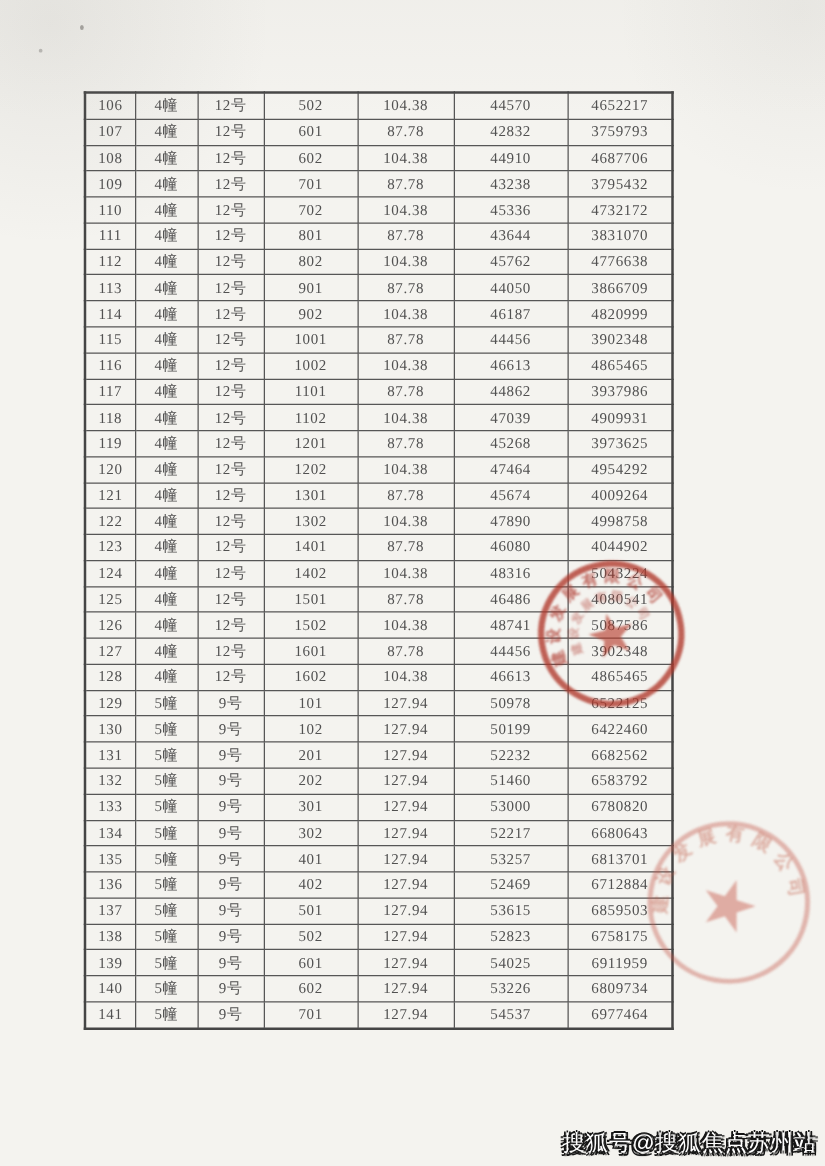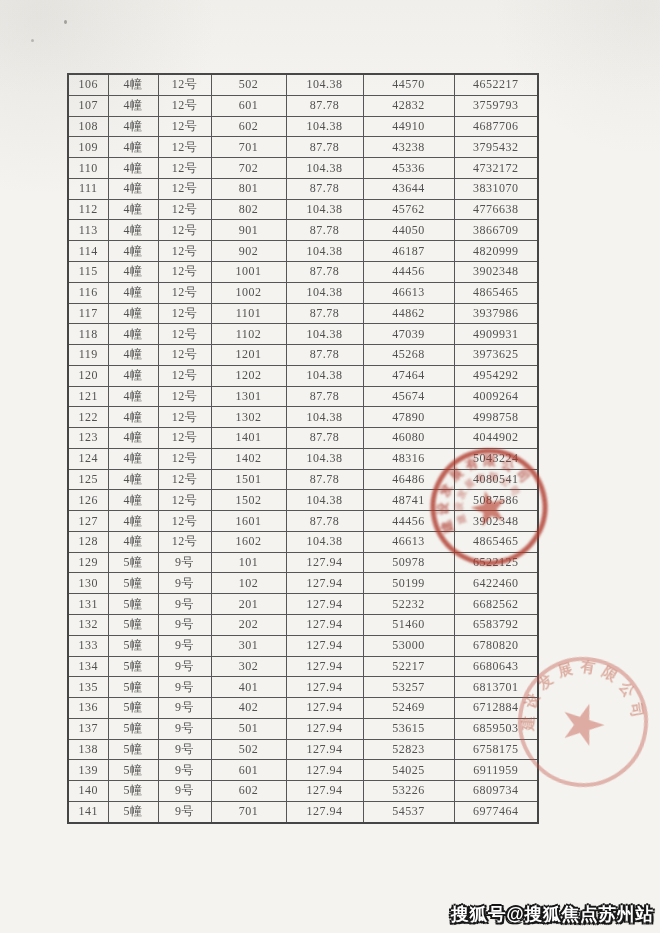--- a/index.html
+++ b/index.html
@@ -37,21 +37,21 @@
   .seal{position:absolute;pointer-events:none;z-index:4;}
   #seal-upper{left:427px;top:445px;width:124px;height:124px;
     transform:rotate(-14deg);filter:blur(0.9px);}
   #seal-lower{left:513px;top:652px;width:140px;height:140px;
     transform:rotate(10deg);filter:blur(0.7px);opacity:0.78;}
   .seal text{font-family:"Liberation Sans","DejaVu Sans",sans-serif;font-weight:bold;}
 
   .watermark{
     position:absolute;top:902px;right:6px;z-index:6;
     font-family:"Liberation Sans","DejaVu Sans",sans-serif;
-    font-weight:bold;font-size:17.5px;letter-spacing:1px;color:#ffffff;
+    font-weight:normal;font-size:17.5px;letter-spacing:1px;color:#ffffff;
     text-shadow:
       -2px -1px 0 #161616, 2px -1px 0 #161616,
       -2px  2px 0 #161616, 2px  2px 0 #161616,
       0 -2px 0 #161616, 0 2px 1px rgba(0,0,0,.75),
       -2px 0 0 #161616, 2px 0 1px rgba(0,0,0,.65);
     margin-left: 12px;
   }
 </style>
 </head>
 <body>

